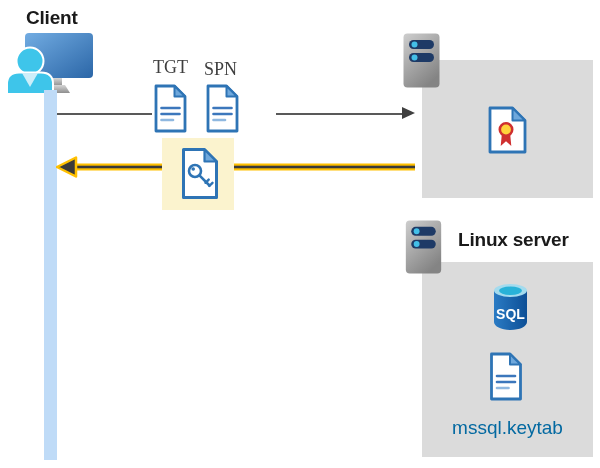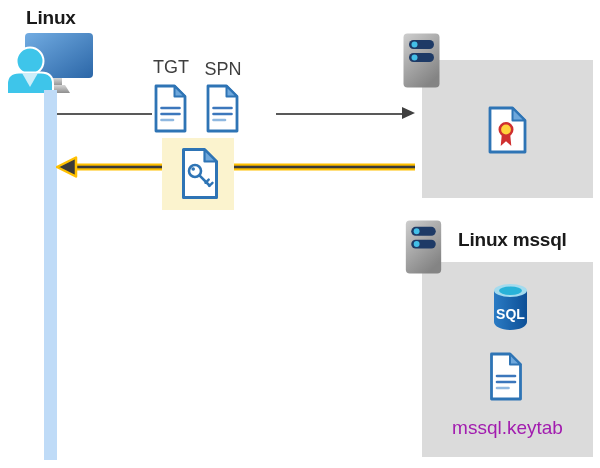--- a/index.html
+++ b/index.html
@@ -2,41 +2,41 @@
 <html><head>
 <meta charset="utf-8">
 <style>
   html,body{margin:0;padding:0;background:#fff;}
   #canvas{
     position:relative;width:600px;height:468px;background:#fff;overflow:hidden;
     font-family:"Liberation Sans",sans-serif;
   }
   .abs{position:absolute;}
   .heading{font-weight:700;font-size:19px;line-height:25px;color:#1a1a1a;letter-spacing:-0.2px;}
-  .sublabel{font-size:18px;color:#3f3f3f;text-align:center;}
-  .filename{font-size:19px;color:#a21caf;text-align:center;}
+  .sublabel{font-size:18px;color:#3f3f3f;font-family:Liberation Serif, serif;}
+  .filename{font-size:19px;color:#0369a1;text-align:center;}
   .panel{background:#dbdbdb;}
   .lifeline{background:#bfdbf7;}
   .hl-box{background:#fbf3ce;}
   .req-line{background:#595959;height:2px;}
   .req-head{
     width:0;height:0;
     border-left:13px solid #404040;
     border-top:6.5px solid transparent;
     border-bottom:6.5px solid transparent;
   }
   svg{display:block;}
   .sql-text{font-family:"Liberation Sans",sans-serif;font-weight:700;}
 </style>
 </head>
 <body>
 
 <div id="canvas">
 
-  <div class="abs heading" style="left:26px;top:5px;">Linux</div>
+  <div class="abs heading" style="left:26px;top:5px;">Client</div>
 
   <svg class="abs" style="left:4px;top:31px;" width="96" height="64" viewBox="0 0 96 64">
     <defs>
       <linearGradient id="mon" x1="0" y1="0" x2="1" y2="1">
         <stop offset="0" stop-color="#72ace2"></stop>
           <stop offset="1" stop-color="#2b66a7"></stop>
       </linearGradient>
       <linearGradient id="stand" x1="0" y1="0" x2="0" y2="1">
         <stop offset="0" stop-color="#d6d6d6"></stop>
           <stop offset="1" stop-color="#8e8e8e"></stop>
@@ -127,21 +127,21 @@
           <stop offset="1" stop-color="#848484"></stop>
       </linearGradient>
     </defs>
     <rect x="0.5" y="0.5" width="36" height="54" rx="4" fill="url(#srv2)"></rect>
     <rect x="6" y="7" width="25" height="9" rx="4.5" fill="#1e3a66"></rect>
     <circle cx="11.5" cy="11.5" r="3" fill="#43bfe8"></circle>
     <rect x="6" y="20" width="25" height="9" rx="4.5" fill="#1e3a66"></rect>
     <circle cx="11.5" cy="24.5" r="3" fill="#43bfe8"></circle>
   </svg>
 
-  <div class="abs heading" style="left:458px;top:227px;white-space:nowrap;">Linux mssql</div>
+  <div class="abs heading" style="left:458px;top:227px;white-space:nowrap;">Linux server</div>
 
   <svg class="abs" style="left:492px;top:283px;" width="37" height="48" viewBox="0 0 37 48">
     <defs>
       <linearGradient id="sqlb" x1="0" y1="0" x2="1" y2="0">
         <stop offset="0" stop-color="#2a7bc4"></stop>
           <stop offset="1" stop-color="#0d4f96"></stop>
       </linearGradient>
     </defs>
     <path d="M2,7.5 V39 C2,43.4 9.4,47 18.5,47 C27.6,47 35,43.4 35,39 V7.5 Z" fill="url(#sqlb)"></path>
     <ellipse cx="18.5" cy="7.5" rx="16.5" ry="6.5" fill="#a3dbee"></ellipse>

